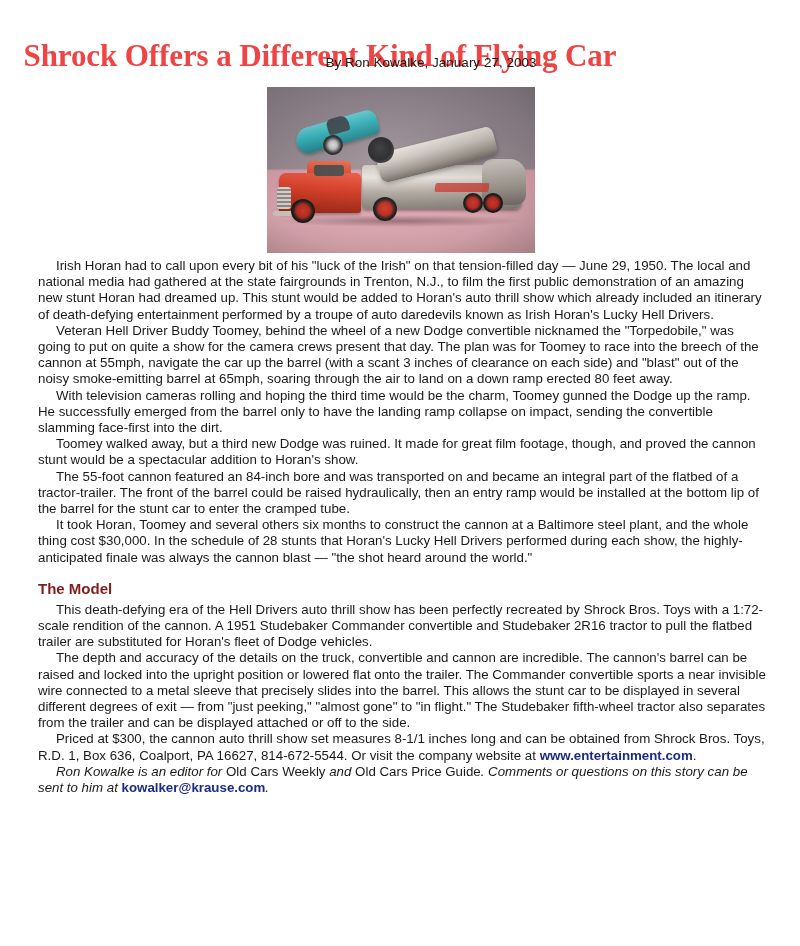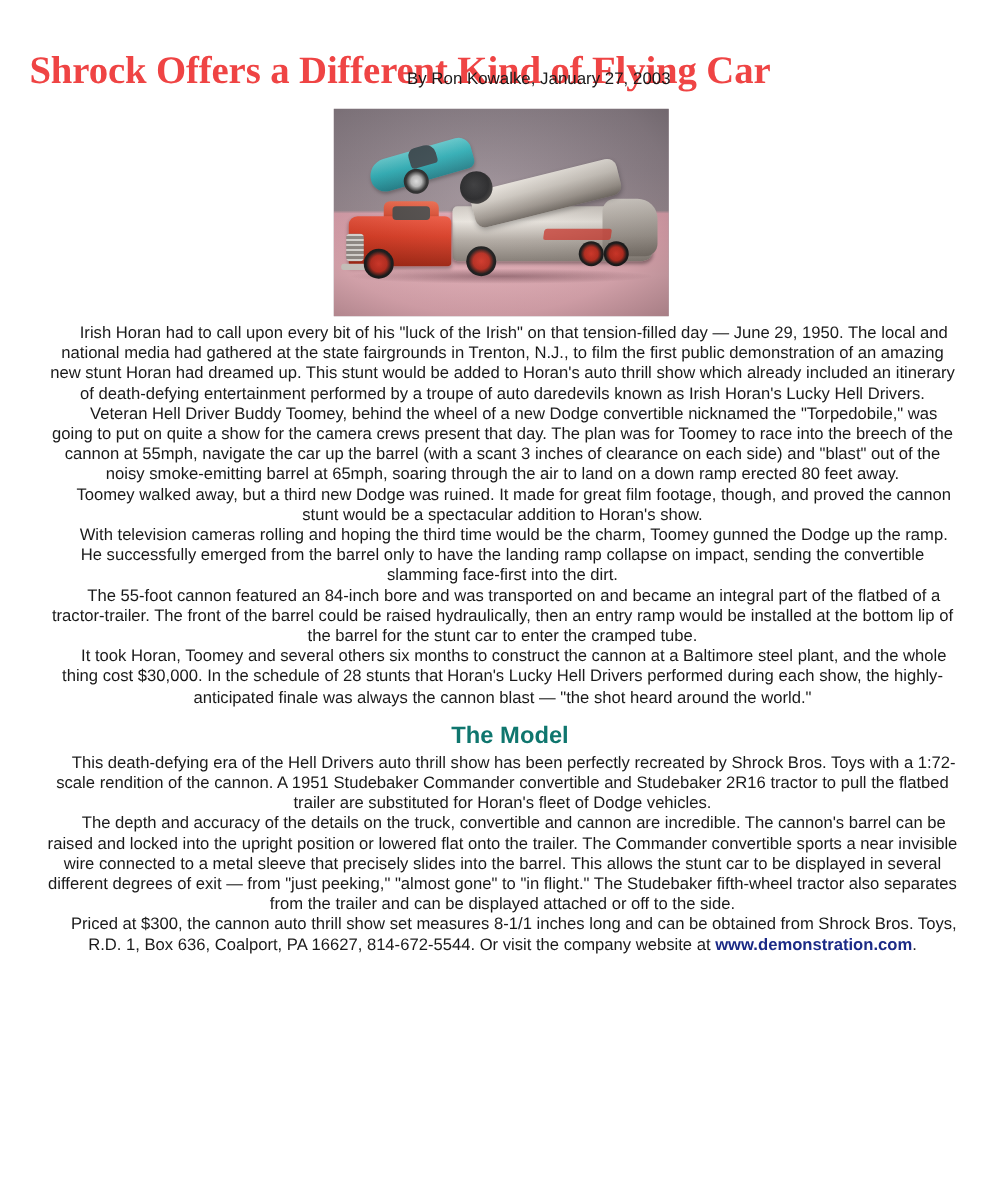--- a/index.html
+++ b/index.html
@@ -203,35 +203,35 @@
   
   .article {
     position: absolute;
     left: 38px;
     top: 258px;
     width: 728px;
     font-family: "Liberation Sans", sans-serif;
     font-size: 13.3px;
     line-height: 16.2px;
     color: #1a1a1a;
-    text-align: center;
+    text-align: left;
   }
   .article p {
     margin: 0;
     text-indent: 18px;
   }
 
   .section-heading {
     font-family: "Liberation Sans", sans-serif;
     font-weight: bold;
-    font-size: 19px;
+    font-size: 15px;
     line-height: 22px;
-    margin: 12px 0 2px 12px;
+    margin: 12px 0 2px 0;
     text-indent: 0;
-    color: #0f766e;
+    color: #7f1d1d;
   }
 
   .link {
     color: #1b2a86;
     font-weight: bold;
     text-decoration: none;
   }
   .credit {
     font-style: italic;
   }
@@ -267,27 +267,28 @@
       <div class="ph-wheel w3"></div>
       <div class="ph-wheel w4"></div>
       <div class="ph-vignette"></div>
     </div>
   </div>
 
   <div class="article">
 
     <p>Irish Horan had to call upon every bit of his "luck of the Irish" on that tension-filled day — June 29, 1950. The local and national media had gathered at the state fairgrounds in Trenton, N.J., to film the first public demonstration of an amazing new stunt Horan had dreamed up. This stunt would be added to Horan's auto thrill show which already included an itinerary of death-defying entertainment performed by a troupe of auto daredevils known as Irish Horan's Lucky Hell Drivers.</p>
     <p>Veteran Hell Driver Buddy Toomey, behind the wheel of a new Dodge convertible nicknamed the "Torpedobile," was going to put on quite a show for the camera crews present that day. The plan was for Toomey to race into the breech of the cannon at 55mph, navigate the car up the barrel (with a scant 3 inches of clearance on each side) and "blast" out of the noisy smoke-emitting barrel at 65mph, soaring through the air to land on a down ramp erected 80 feet away.</p>
+    <p>With television cameras rolling and hoping the third time would be the charm, Toomey gunned the Dodge up the ramp. He successfully emerged from the barrel only to have the landing ramp collapse on impact, sending the convertible slamming face-first into the dirt.</p>
     <p>Toomey walked away, but a third new Dodge was ruined. It made for great film footage, though, and proved the cannon stunt would be a spectacular addition to Horan's show.</p>
-    <p>With television cameras rolling and hoping the third time would be the charm, Toomey gunned the Dodge up the ramp. He successfully emerged from the barrel only to have the landing ramp collapse on impact, sending the convertible slamming face-first into the dirt.</p>
     <p>The 55-foot cannon featured an 84-inch bore and was transported on and became an integral part of the flatbed of a tractor-trailer. The front of the barrel could be raised hydraulically, then an entry ramp would be installed at the bottom lip of the barrel for the stunt car to enter the cramped tube.</p>
     <p>It took Horan, Toomey and several others six months to construct the cannon at a Baltimore steel plant, and the whole thing cost $30,000. In the schedule of 28 stunts that Horan's Lucky Hell Drivers performed during each show, the highly-anticipated finale was always the cannon blast — "the shot heard around the world."</p>
 
     <h2 class="section-heading">The Model</h2>
 
     <p>This death-defying era of the Hell Drivers auto thrill show has been perfectly recreated by Shrock Bros. Toys with a 1:72-scale rendition of the cannon. A 1951 Studebaker Commander convertible and Studebaker 2R16 tractor to pull the flatbed trailer are substituted for Horan's fleet of Dodge vehicles.</p>
     <p>The depth and accuracy of the details on the truck, convertible and cannon are incredible. The cannon's barrel can be raised and locked into the upright position or lowered flat onto the trailer. The Commander convertible sports a near invisible wire connected to a metal sleeve that precisely slides into the barrel. This allows the stunt car to be displayed in several different degrees of exit — from "just peeking," "almost gone" to "in flight." The Studebaker fifth-wheel tractor also separates from the trailer and can be displayed attached or off to the side.</p>
 
-    <p><span>Priced at $300, the cannon auto thrill show set measures 8-1/1 inches long and can be obtained from Shrock Bros. Toys, R.D. 1, Box 636, Coalport, PA 16627, 814-672-5544. Or visit the company website at </span><a class="link" href="#">www.demonstration.com</a><span>.</span></p>
-
+    <p><span>Priced at $300, the cannon auto thrill show set measures 8-1/1 inches long and can be obtained from Shrock Bros. Toys, R.D. 1, Box 636, Coalport, PA 16627, 814-672-5544. Or visit the company website at </span><a class="link" href="#">www.entertainment.com</a><span>.</span></p>
+
+    <p class="credit"><span>Ron Kowalke is an editor for </span><span class="roman">Old Cars Weekly</span><span> and </span><span class="roman">Old Cars Price Guide</span><span>. Comments or questions on this story can be sent to him at </span><a class="link" href="#">kowalker@krause.com</a><span>.</span></p>
 
   </div>
 </div>
 
 </body></html>

